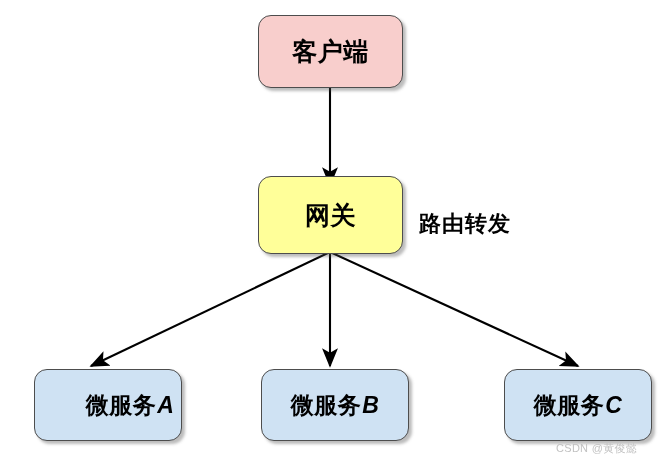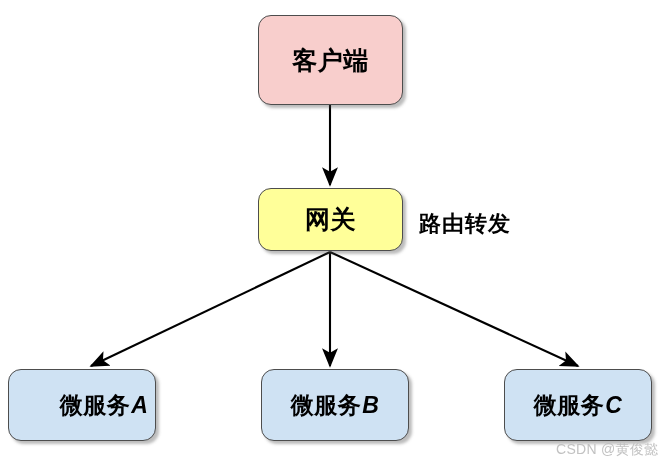--- a/index.html
+++ b/index.html
@@ -36,40 +36,40 @@
   }
   .node .label {
     font-weight: bold;
     line-height: 1;
     white-space: nowrap;
   }
   #node-client {
     left: 258px;
     top: 15px;
     width: 145px;
-    height: 90px;
+    height: 73px;
     background: #f8cecc;
   }
   #node-client .label { font-size: 25px; }
   #node-gateway {
     left: 258px;
-    top: 188px;
+    top: 176px;
     width: 145px;
-    height: 63px;
+    height: 78px;
     background: #ffff99;
   }
   #node-gateway .label { font-size: 25px; }
   .svc {
     width: 148px;
     height: 72px;
     top: 369px;
     background: #cfe2f3;
   }
   .svc .label { font-size: 23px; }
-  #node-svc-a { left: 8px; padding-left: 44px; }
+  #node-svc-a { left: 34px; padding-left: 44px; }
   #node-svc-b { left: 261px; border-radius: 13px; }
   #node-svc-c { left: 504px; text-align: right; }
   .svc .label .suffix {
     font-style: italic;
     font-weight: bold;
     padding-left: 1px;
   }
   #label-route {
     position: absolute;
     left: 419px;
@@ -77,21 +77,21 @@
     font-size: 22px;
     font-weight: bold;
     color: #000000;
     white-space: nowrap;
     letter-spacing: 1px;
   }
   #watermark {
     position: absolute;
     left: 556px;
     top: 441px;
-    font-size: 14px;
+    font-size: 11px;
     color: #c2c2c2;
     white-space: nowrap;
     letter-spacing: 0.3px;
   }
 </style>
 </head>
 <body>
 
 <svg id="canvas" viewBox="0 0 670 467" xmlns="http://www.w3.org/2000/svg">
   <defs>

